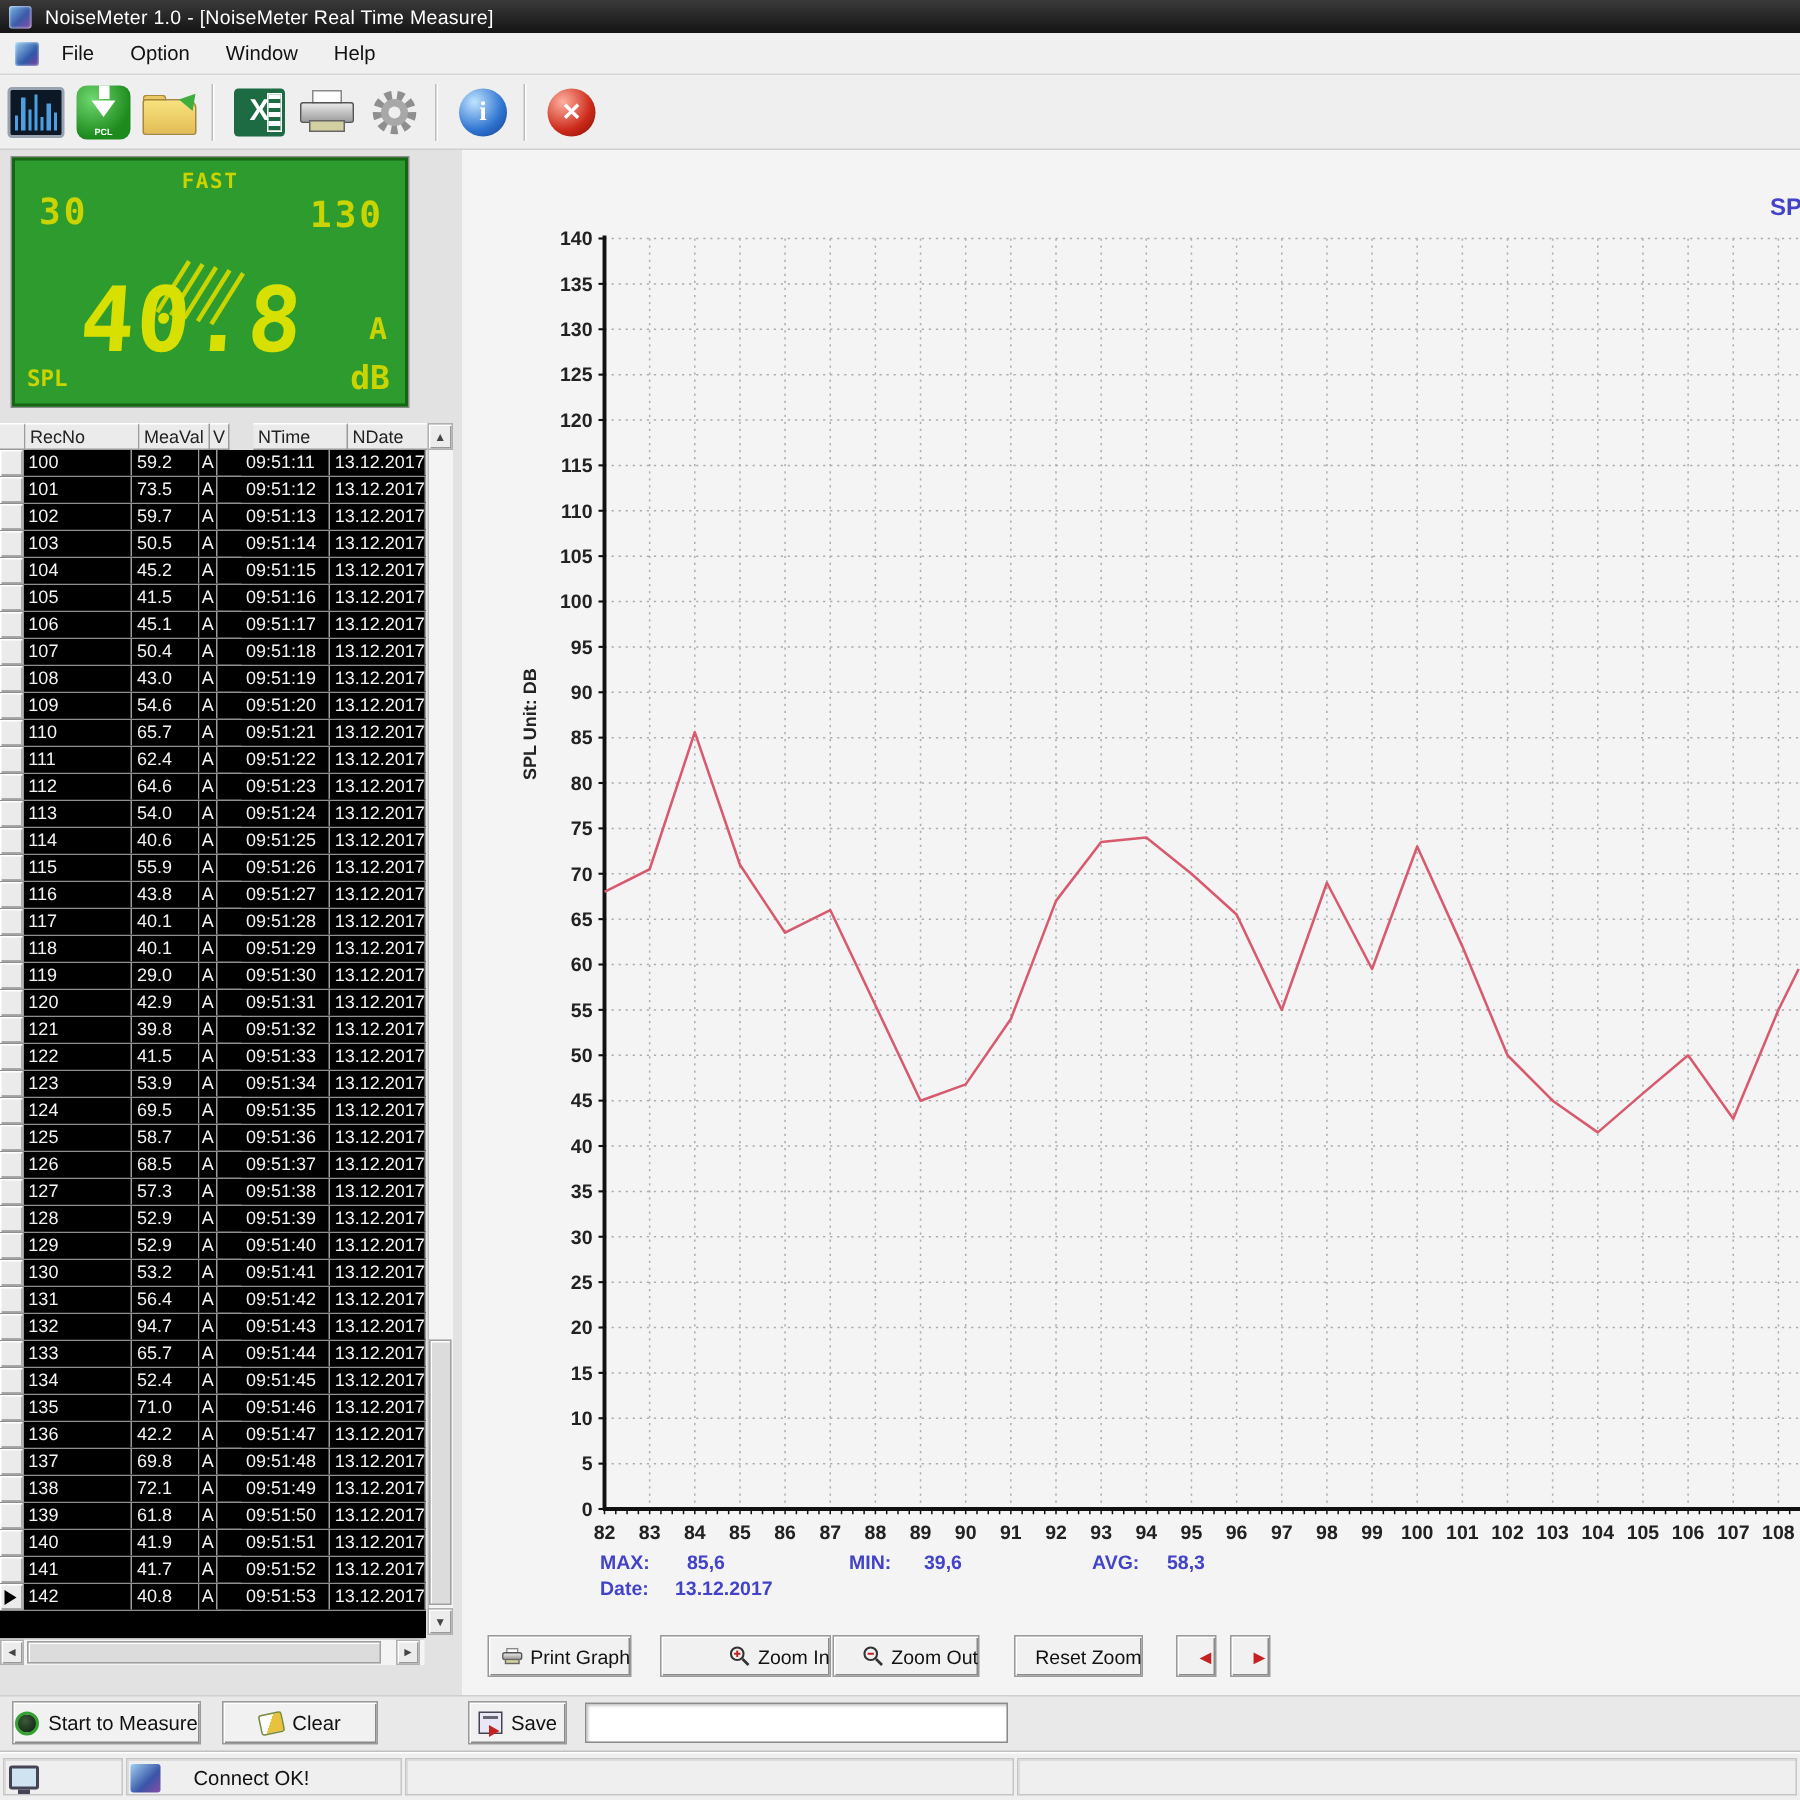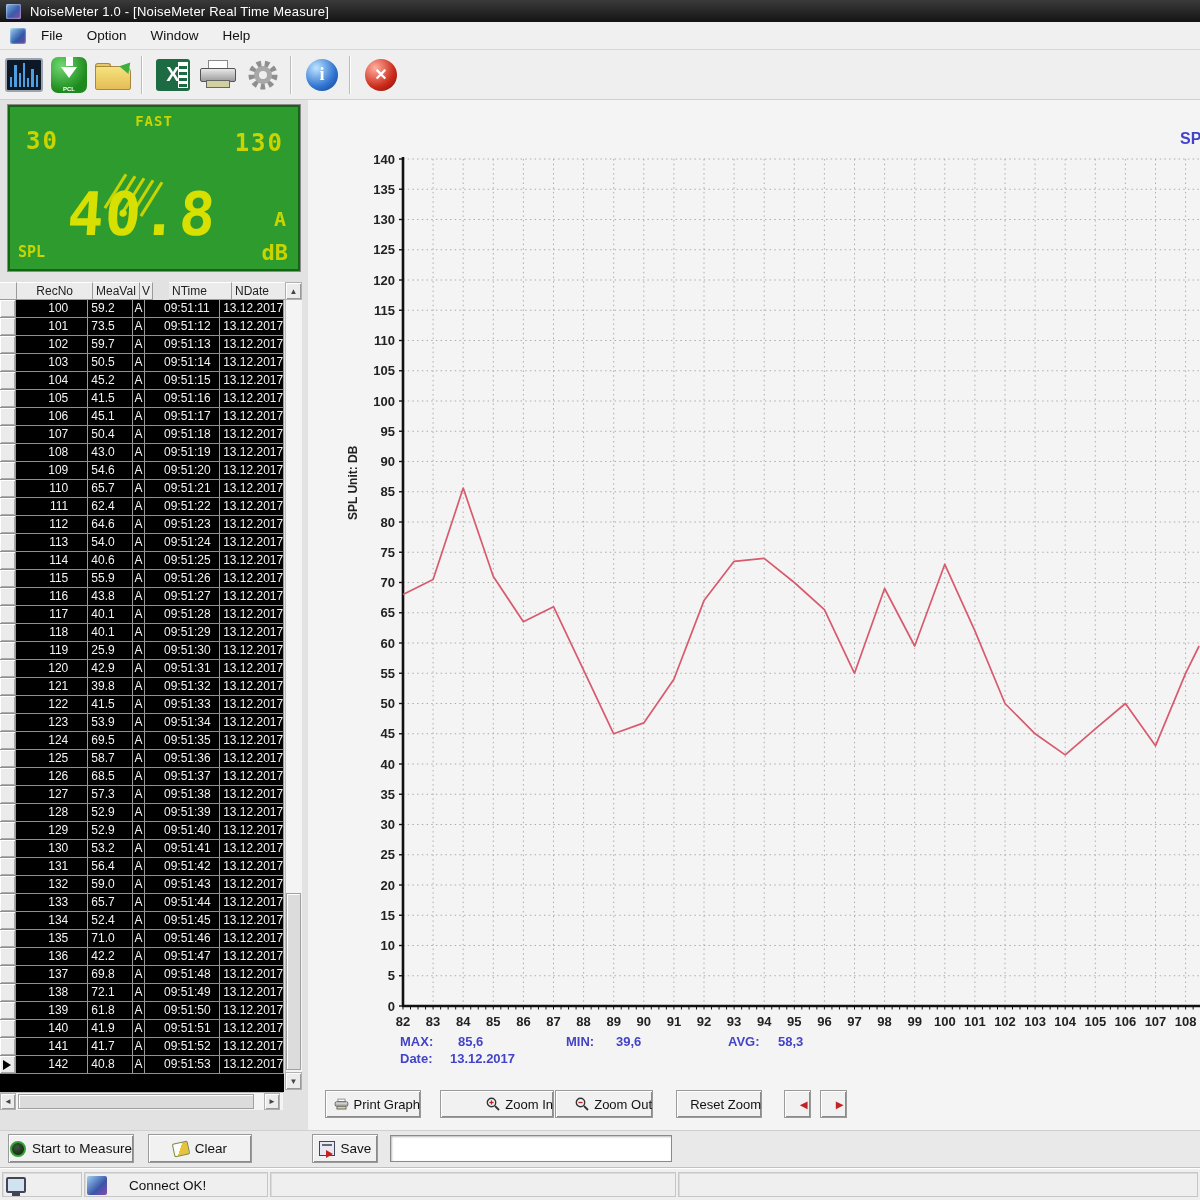--- a/index.html
+++ b/index.html
@@ -34,42 +34,42 @@
   .icon-xls { width:34px; height:32px; background:#1d6b42; border-radius:3px; color:#fff; display:flex; align-items:center; justify-content:center; font-weight:bold; font-size:20px; position:relative; }
   .icon-xls .cells { position:absolute; right:2px; top:3px; width:10px; height:26px; background:repeating-linear-gradient(#fff 0 3px,#1d6b42 3px 6px); border:1px solid #fff; }
   .icon-print { width:36px; height:30px; position:relative; }
   .icon-print .paper { position:absolute; left:8px; top:0; width:20px; height:10px; background:#fdfdfd; border:1px solid #888; }
   .icon-print .bodyp { position:absolute; left:0; top:8px; width:36px; height:14px; background:linear-gradient(#e8e8e8,#9c9c9c); border:1px solid #555; border-radius:2px; }
   .icon-print .tray { position:absolute; left:6px; top:20px; width:24px; height:8px; background:#d2cfa0; border:1px solid #666; }
   .icon-info { width:32px; height:32px; border-radius:50%; background:radial-gradient(circle at 32% 28%,#bfe4ff,#2f74d0 60%,#123c86); color:#fff; font-weight:bold; font-size:18px; font-family:"Liberation Serif",serif; display:flex; align-items:center; justify-content:center; }
   .icon-close { width:32px; height:32px; border-radius:50%; background:radial-gradient(circle at 32% 28%,#ffb0a0,#cc2a1a 60%,#7c0f06); color:#fff; font-weight:bold; font-size:16px; display:flex; align-items:center; justify-content:center; }
 
   
-  #lcd { left:8px; top:105px; width:292px; height:166px; background:#2d9b2d; border:2px solid #156515; box-shadow:0 0 0 1px #8b8b8b; color:#c9d400; font-family:"DejaVu Sans Mono",monospace; }
+  #lcd { left:8px; top:105px; width:264px; height:166px; background:#2d9b2d; border:2px solid #156515; box-shadow:0 0 0 1px #8b8b8b; color:#c9d400; font-family:"DejaVu Sans Mono",monospace; }
   #lcd .fast { position:absolute; top:6px; left:0; width:100%; text-align:center; font-size:14px; font-weight:bold; letter-spacing:1px; }
   #lcd .lo { position:absolute; top:20px; left:16px; font-size:24px; font-weight:bold; letter-spacing:2px; }
   #lcd .hi { position:absolute; top:22px; right:14px; font-size:24px; font-weight:bold; letter-spacing:2px; }
   #lcd .hatch { position:absolute; left:100px; top:62px; width:50px; height:48px; }
   #lcd .hatch i { position:absolute; width:2.5px; height:40px; background:#c9d400; transform:rotate(32deg); }
   #lcd .val { position:absolute; left:0; right:24px; top:72px; text-align:center; font-size:60px; font-weight:bold; color:#d7e000; transform:skewX(-4deg); letter-spacing:1px; }
   #lcd .wA { position:absolute; right:12px; top:100px; font-size:20px; font-weight:bold; }
   #lcd .spl { position:absolute; left:8px; bottom:8px; font-size:15px; font-weight:bold; }
   #lcd .db { position:absolute; right:10px; bottom:4px; font-size:22px; font-weight:bold; }
 
   
   #grid { left:0; top:282px; width:305px; height:848px; background:#e2e2e2; }
   #grid-head { position:absolute; left:0; top:0; height:18px; display:flex; }
   .th,.rowhdr,.tcell { border-right:1px solid #9a9a9a; overflow:hidden; white-space:nowrap; }
   .th { background:#ebebeb; border-top:1px solid #fff; border-bottom:1px solid #9a9a9a; font-size:12px; color:#222; padding:1px 3px 0 3px; }
   .rowhdr { background:#ebebeb; box-shadow:inset 1px 1px 0 #fff, inset -1px -1px 0 #aaa; position:relative; }
   .rowptr { position:absolute; left:3px; top:4px; width:0; height:0; border-left:8px solid #000; border-top:5px solid transparent; border-bottom:5px solid transparent; }
   #grid-body { position:absolute; left:0; top:18px; width:284px; height:792px; background:#000; }
   .trow { display:flex; height:18px; border-bottom:1px solid #8f8f8f; }
   .tcell { color:#f4f4f4; font-size:12px; padding:1px 3px 0 3px; background:#000; }
-  .w-rh { width:17px; } .w-c0 { width:76px; text-align:right; padding-right:19px; }
+  .w-rh { width:17px; } .w-c0 { width:76px; padding-right:19px; }
   .w-c1 { width:47px; } .w-c2 { width:13px; padding:1px 1px 0 2px; } .w-c3 { width:63px;margin-left:16px; } .w-c4 { width:68px; }
   .sb-btn { background:#ececec; border:1px solid #b0b0b0; box-shadow:inset 1px 1px 0 #fff, inset -1px -1px 0 #999; display:flex; align-items:center; justify-content:center; color:#444; font-size:8px; }
   #vsb-up { left:285px; top:282px; width:17px; height:18px; }
   #vsb-track { left:285px; top:300px; width:17px; height:772px; background:#f4f4f4; border-left:1px solid #bbb; }
   #vsb-thumb { left:286px; top:893px; width:15px; height:177px; background:#dcdcdc; border:1px solid #a0a0a0; box-shadow:inset 1px 1px 0 #fff; }
   #vsb-down { left:285px; top:1072px; width:17px; height:18px; }
   #hsb { left:0; top:1092px; width:283px; height:18px; background:#f4f4f4; border-top:1px solid #bbb; }
   #hsb-left { left:0; top:1093px; width:16px; height:17px; }
   #hsb-thumb { left:18px; top:1094px; width:236px; height:15px; background:#dcdcdc; border:1px solid #a0a0a0; box-shadow:inset 1px 1px 0 #fff; }
   #hsb-right { left:264px; top:1093px; width:16px; height:17px; }
@@ -363,21 +363,21 @@
         <div class="rowhdr w-rh"></div>
         <div class="tcell w-c0">118</div>
         <div class="tcell w-c1">40.1</div>
         <div class="tcell w-c2">A</div>
         <div class="tcell w-c3">09:51:29</div>
         <div class="tcell w-c4">13.12.2017</div>
       </div>
       <div class="trow">
         <div class="rowhdr w-rh"></div>
         <div class="tcell w-c0">119</div>
-        <div class="tcell w-c1">25.9</div>
+        <div class="tcell w-c1">29.0</div>
         <div class="tcell w-c2">A</div>
         <div class="tcell w-c3">09:51:30</div>
         <div class="tcell w-c4">13.12.2017</div>
       </div>
       <div class="trow">
         <div class="rowhdr w-rh"></div>
         <div class="tcell w-c0">120</div>
         <div class="tcell w-c1">42.9</div>
         <div class="tcell w-c2">A</div>
         <div class="tcell w-c3">09:51:31</div>
@@ -467,21 +467,21 @@
         <div class="rowhdr w-rh"></div>
         <div class="tcell w-c0">131</div>
         <div class="tcell w-c1">56.4</div>
         <div class="tcell w-c2">A</div>
         <div class="tcell w-c3">09:51:42</div>
         <div class="tcell w-c4">13.12.2017</div>
       </div>
       <div class="trow">
         <div class="rowhdr w-rh"></div>
         <div class="tcell w-c0">132</div>
-        <div class="tcell w-c1">59.0</div>
+        <div class="tcell w-c1">94.7</div>
         <div class="tcell w-c2">A</div>
         <div class="tcell w-c3">09:51:43</div>
         <div class="tcell w-c4">13.12.2017</div>
       </div>
       <div class="trow">
         <div class="rowhdr w-rh"></div>
         <div class="tcell w-c0">133</div>
         <div class="tcell w-c1">65.7</div>
         <div class="tcell w-c2">A</div>
         <div class="tcell w-c3">09:51:44</div>

